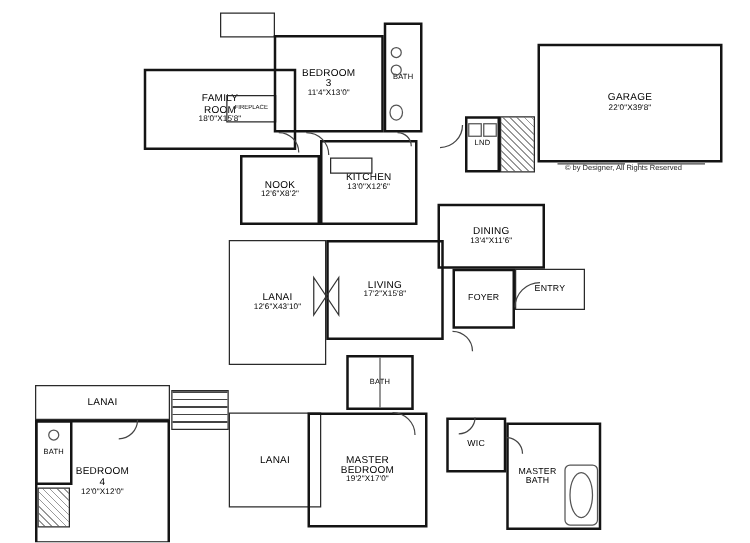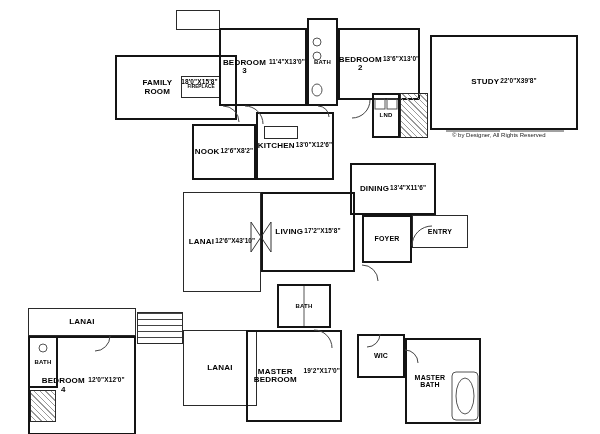--- a/index.html
+++ b/index.html
@@ -2,21 +2,21 @@
 <html><head>
 <meta charset="utf-8">
 <style>
   *{box-sizing:border-box;margin:0;padding:0}
   html,body{background:#fff}
   .plan{position:relative;width:600px;height:434px;background:#fff;
         font-family:"Liberation Sans","DejaVu Sans",sans-serif;overflow:hidden;color:#000}
   .room{position:absolute;border:2px solid #141414;display:flex;align-items:center;
         justify-content:center;text-align:center;background:transparent}
   .thin{border-width:1px;border-color:#2a2a2a}
-  .lbl{display:flex;gap:1px;font-weight:700;line-height:1.05}
+  .lbl{display:flex;flex-direction:column;align-items:center;gap:1px;font-weight:400;line-height:1.05}
   .nm{font-size:8px;letter-spacing:.2px}
   .dm{font-size:6.5px;white-space:nowrap;letter-spacing:.1px}
   .md .nm{font-size:7px}
   .sm .nm{font-size:6px}
   .xs .nm{font-size:4.8px;letter-spacing:0}
   .w42{max-width:42px}.w46{max-width:46px}.w48{max-width:48px}.w60{max-width:60px}
   .nw{white-space:nowrap}
   .hatch{background:repeating-linear-gradient(45deg,transparent 0 3px,#9a9a9a 3px 4px)}
   .stairs{background:repeating-linear-gradient(to bottom,#444 0 1px,transparent 1px 6px)}
   .overlay{position:absolute;left:0;top:0;pointer-events:none}
@@ -48,38 +48,32 @@
       <span class="dm">11'4"X13'0"</span>
     </div>
   </div>
 
   <div class="room sm" style="left:307px;top:18px;width:31px;height:88px">
     <div class="lbl">
       <span class="nm">BATH</span>
     </div>
   </div>
 
-  <div class="room" style="left:338px;top:28px;width:82px;height:72px">
-    <div class="lbl">
-      <span class="nm w48">BEDROOM 2</span>
-      <span class="dm">13'6"X13'0"</span>
-    </div>
-  </div>
 
   <div class="room sm" style="left:372px;top:93px;width:28px;height:45px">
     <div class="lbl">
       <span class="nm">LND</span>
     </div>
   </div>
 
   <div class="room thin hatch" style="left:400px;top:93px;width:28px;height:45px"></div>
 
   <div class="room" style="left:430px;top:35px;width:148px;height:95px">
     <div class="lbl">
-      <span class="nm">STUDY</span>
+      <span class="nm">GARAGE</span>
       <span class="dm">22'0"X39'8"</span>
     </div>
   </div>
 
   <div class="room" style="left:192px;top:124px;width:64px;height:56px">
     <div class="lbl">
       <span class="nm">NOOK</span>
       <span class="dm">12'6"X8'2"</span>
     </div>
   </div>

